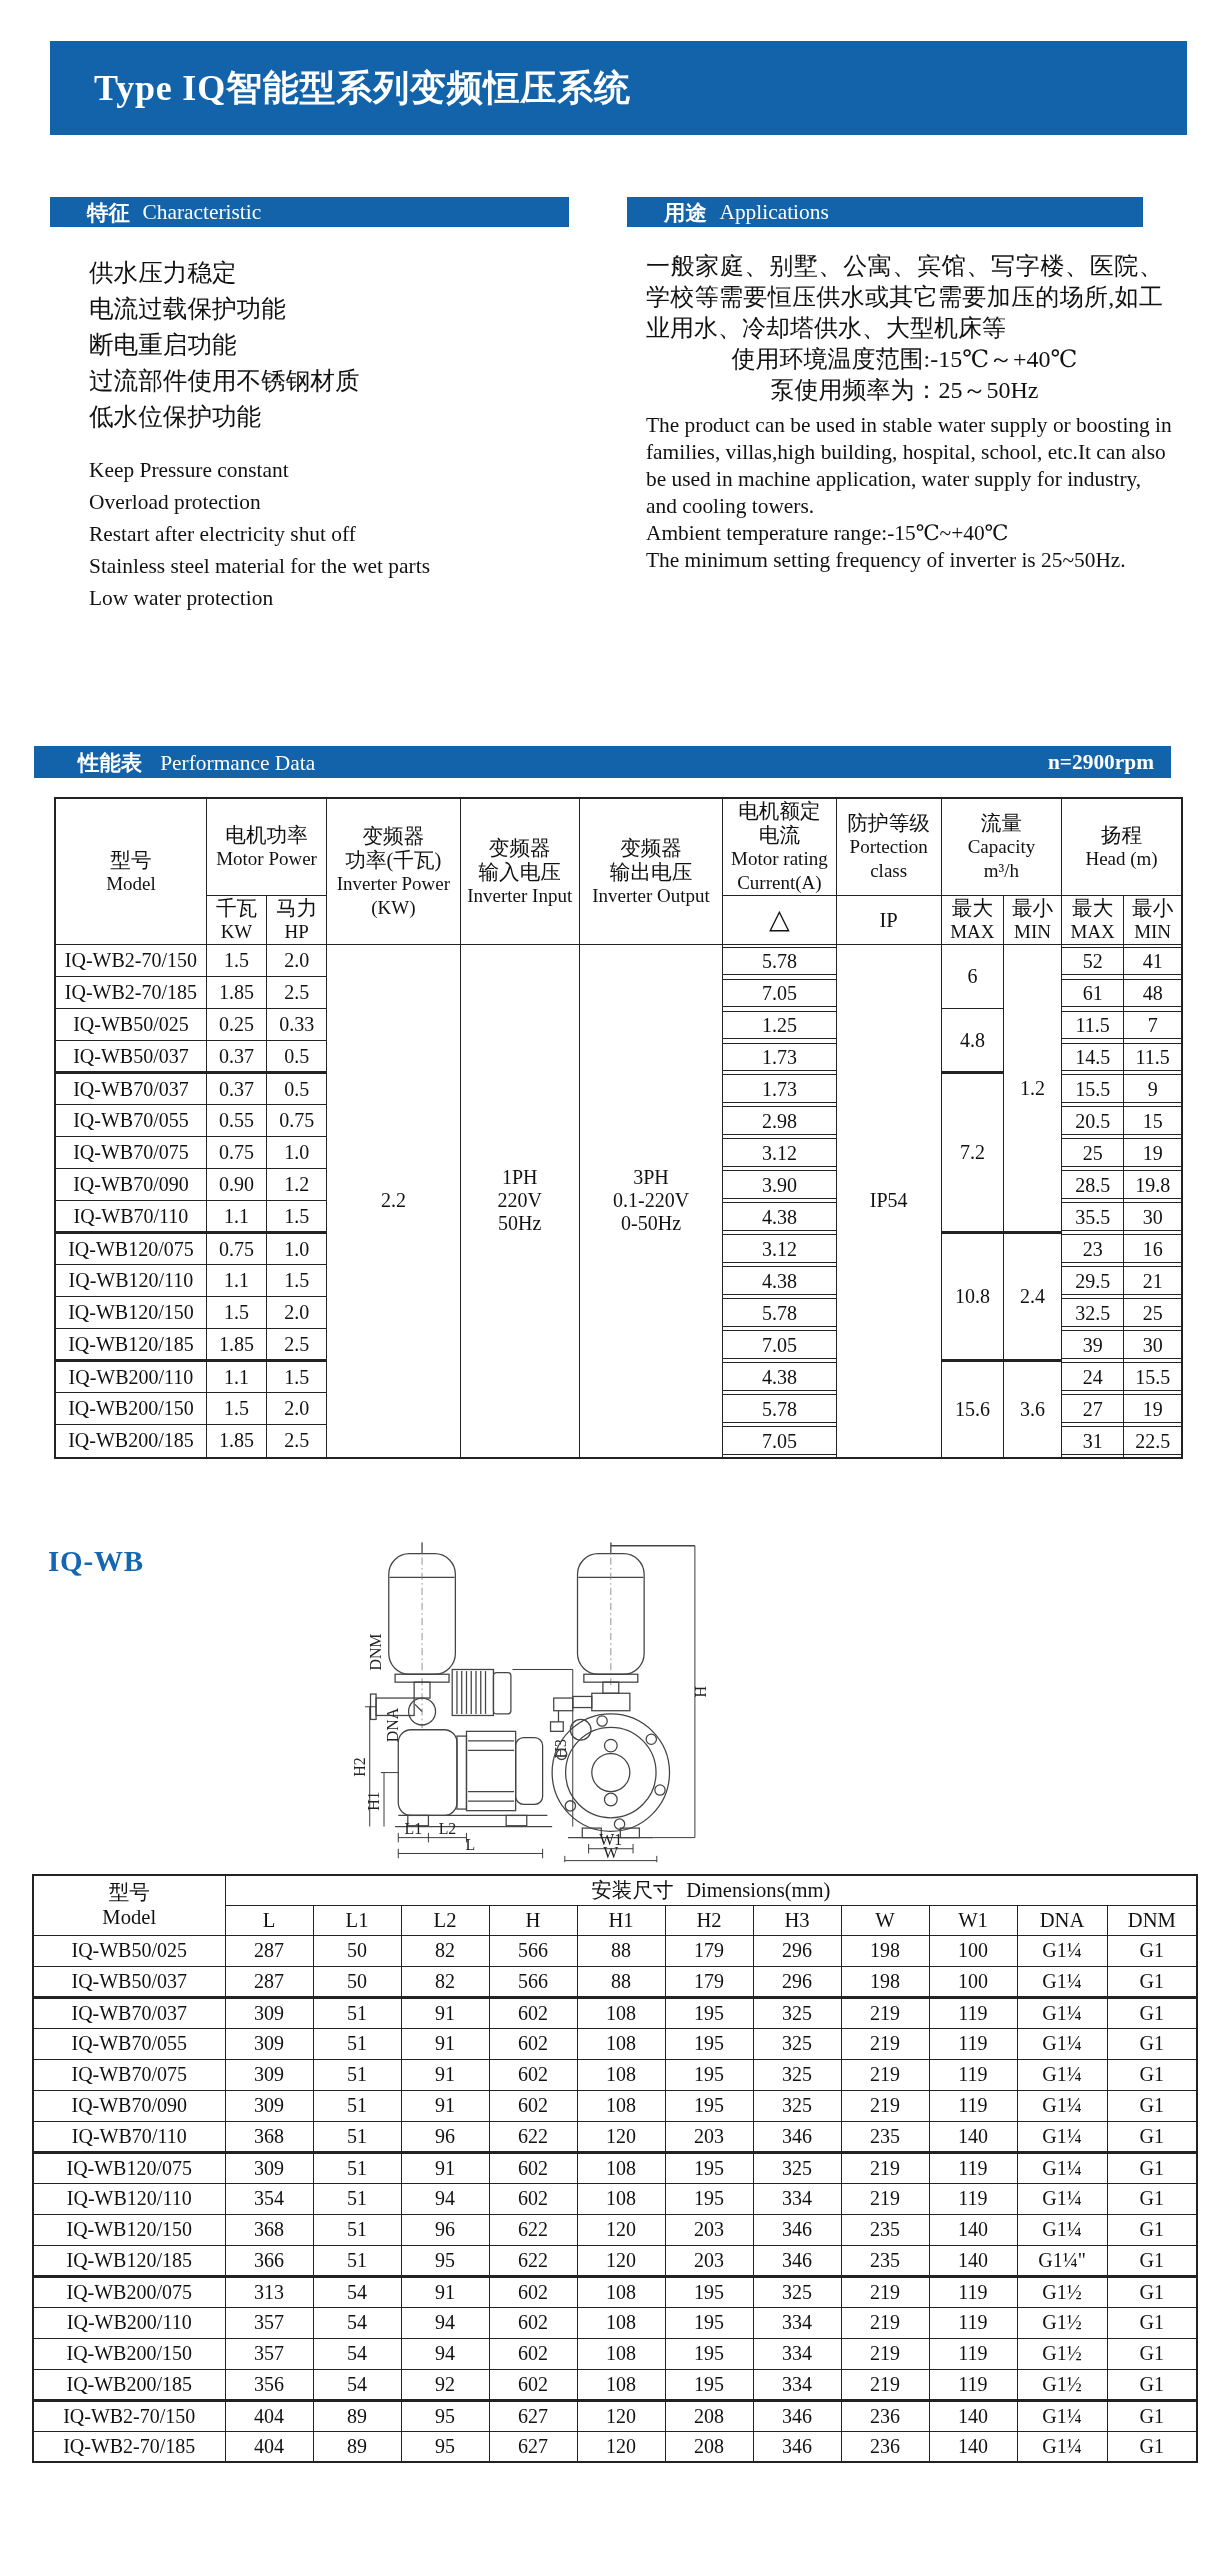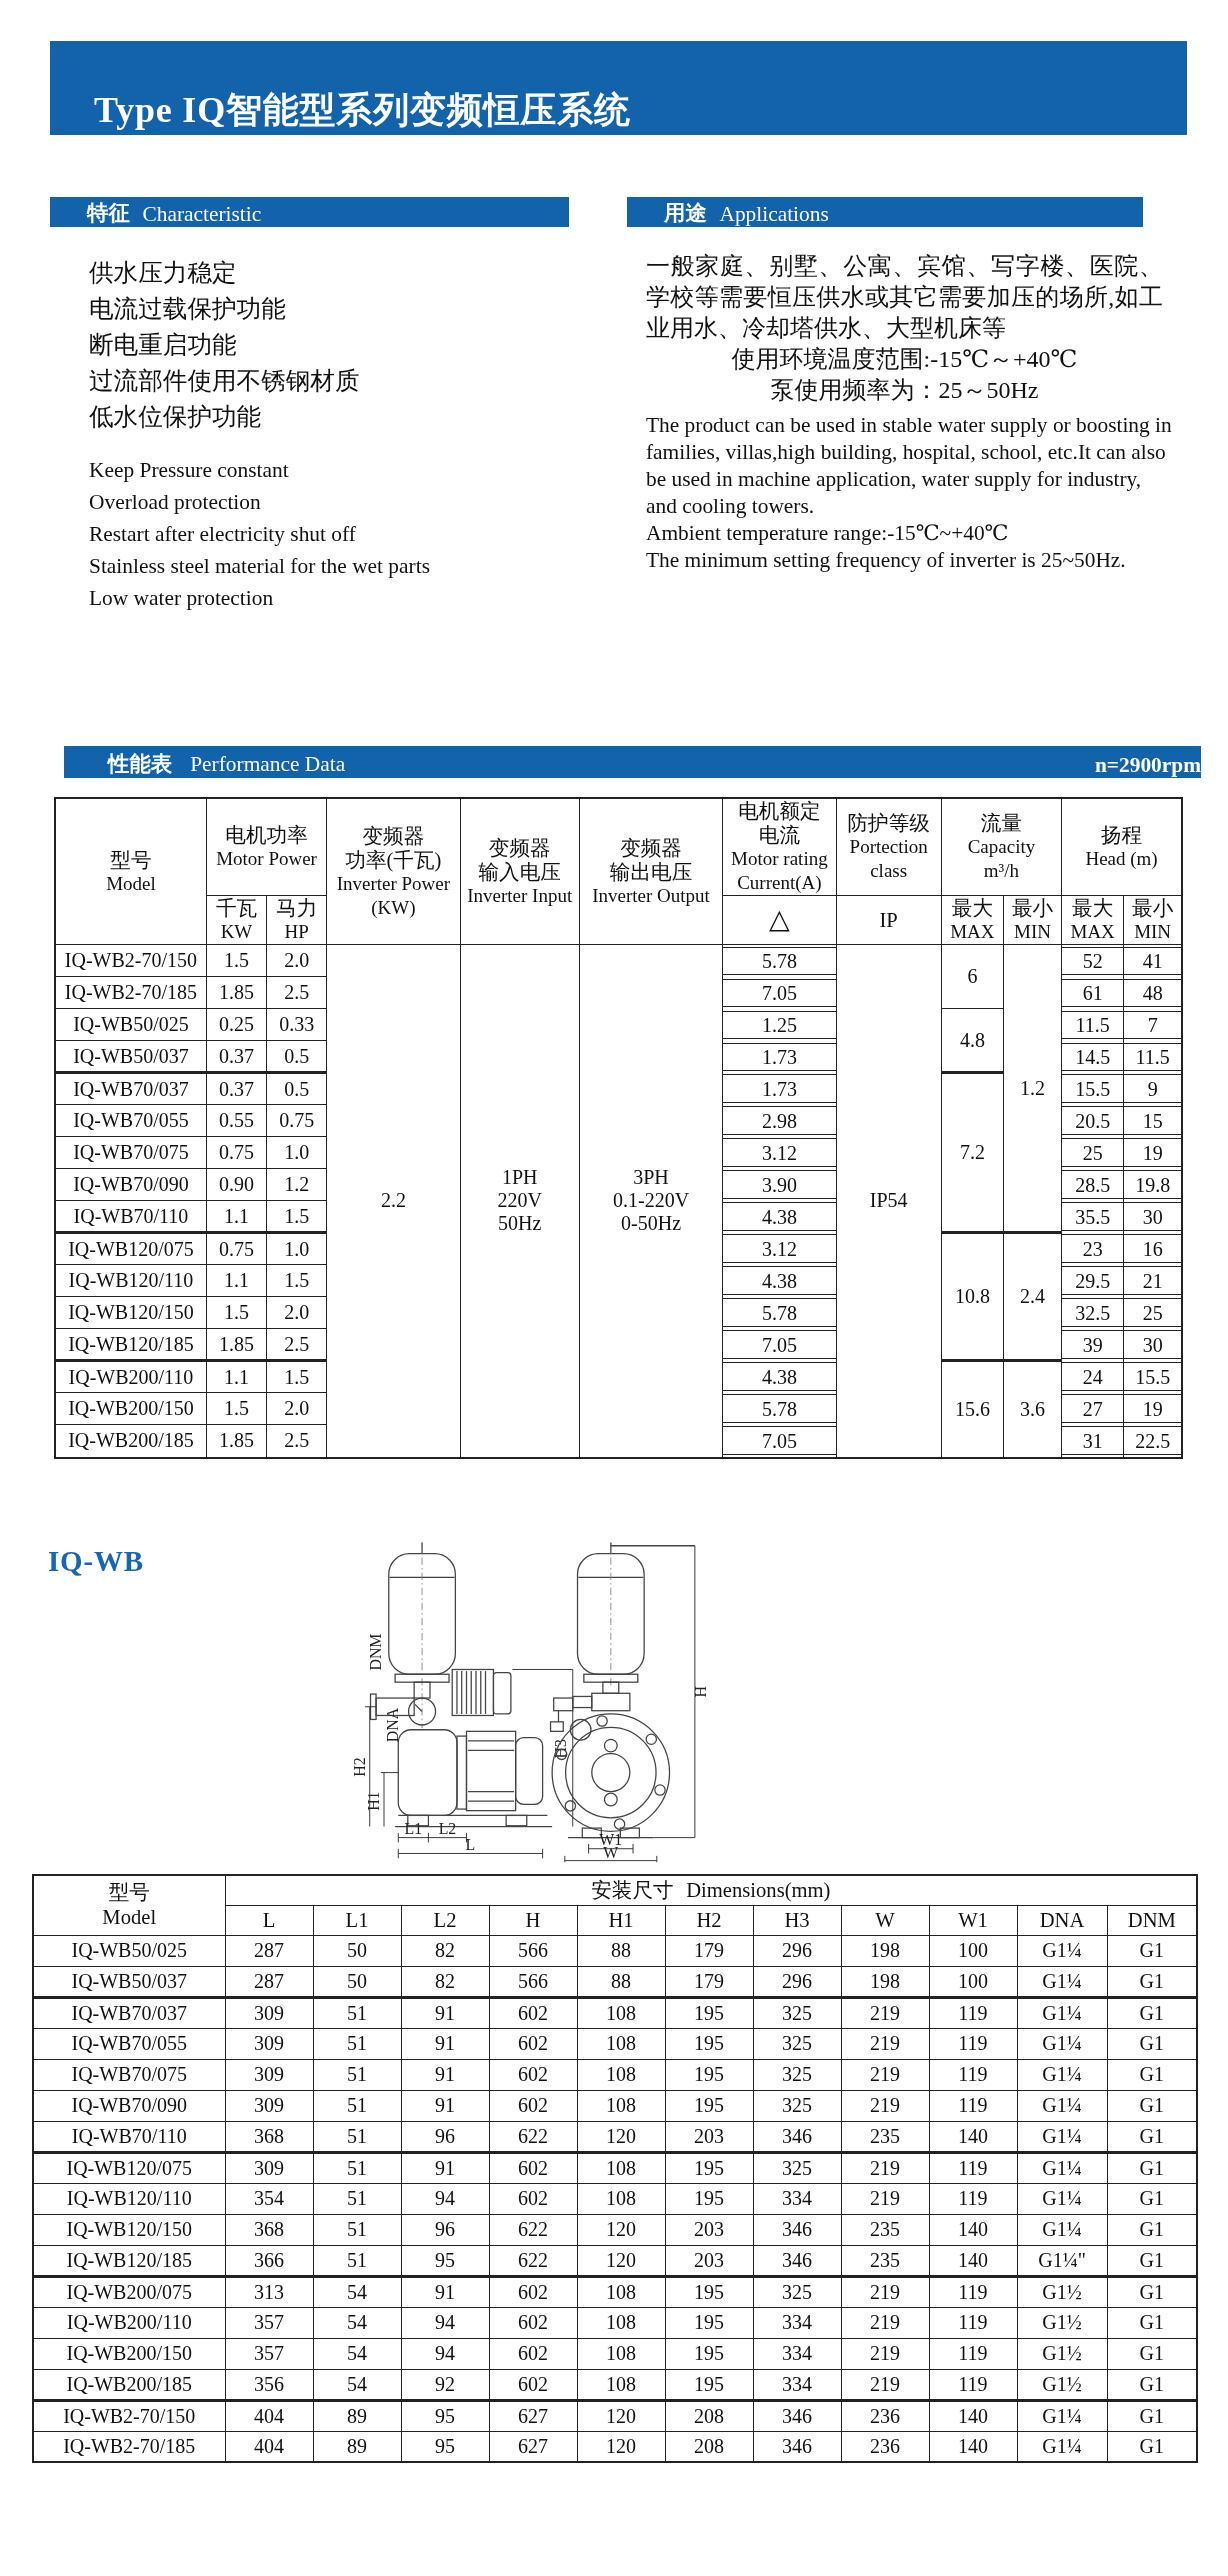--- a/index.html
+++ b/index.html
@@ -1,22 +1,22 @@
 <!DOCTYPE html>
 <html style="font-size:12.7px"><head>
 <meta charset="utf-8">
 <style>
   html,body{margin:0;padding:0;background:#fff;}
   .page{position:relative;width:1229px;height:2576px;background:#ffffff;
         font-family:"Liberation Serif","DejaVu Serif","DejaVu Sans",serif;color:#111;overflow:hidden;}
-  .bar{position:absolute;background:#1263a9;color:#fff;display:flex;align-items:flex-end;box-sizing:border-box;}
+  .bar{position:absolute;background:#1263a9;color:#fff;display:flex;align-items:center;box-sizing:border-box;}
   #banner{left:50px;top:41px;width:1137px;height:94px;font-size:36px;font-weight:bold;padding-left:44px;letter-spacing:0.8px;}
   #char-bar{left:50px;top:197px;width:519px;height:30px;font-size:21.4px;font-weight:bold;padding-left:37px;}
   #app-bar{left:627px;top:197px;width:516px;height:30px;font-size:21.4px;font-weight:bold;padding-left:37px;}
-  #perf-bar{left:64px;top:746px;width:1137px;height:32px;font-size:21.4px;font-weight:bold;padding:0 0 0 44px;justify-content:space-between;}
+  #perf-bar{left:34px;top:746px;width:1137px;height:32px;font-size:21.4px;font-weight:bold;padding:0 17px 0 44px;justify-content:space-between;}
   #dim-bar{left:50px;top:1503px;width:1137px;height:32px;font-size:21.4px;font-weight:bold;padding-left:44px;}
   .sp{margin-left:12.7px;font-weight:normal;}
   #perf-bar .sp{font-weight:normal;}
   .char-zh{position:absolute;left:89px;top:255px;font-size:24.6px;line-height:36px;}
   .char-en{position:absolute;left:89px;top:454px;font-size:21.4px;line-height:32px;}
   .app-zh{position:absolute;left:646px;top:251px;width:517px;font-size:24px;line-height:31px;text-align:justify;}
   .app-zh .ln{text-align:center;}
   .app-en{position:absolute;left:646px;top:412px;width:530px;font-size:21.4px;line-height:27px;}
   table{border-collapse:collapse;table-layout:fixed;background:#fff;}
   #perf-table{position:absolute;left:54px;top:797px;width:1129px;border:2.4px solid #222;}

